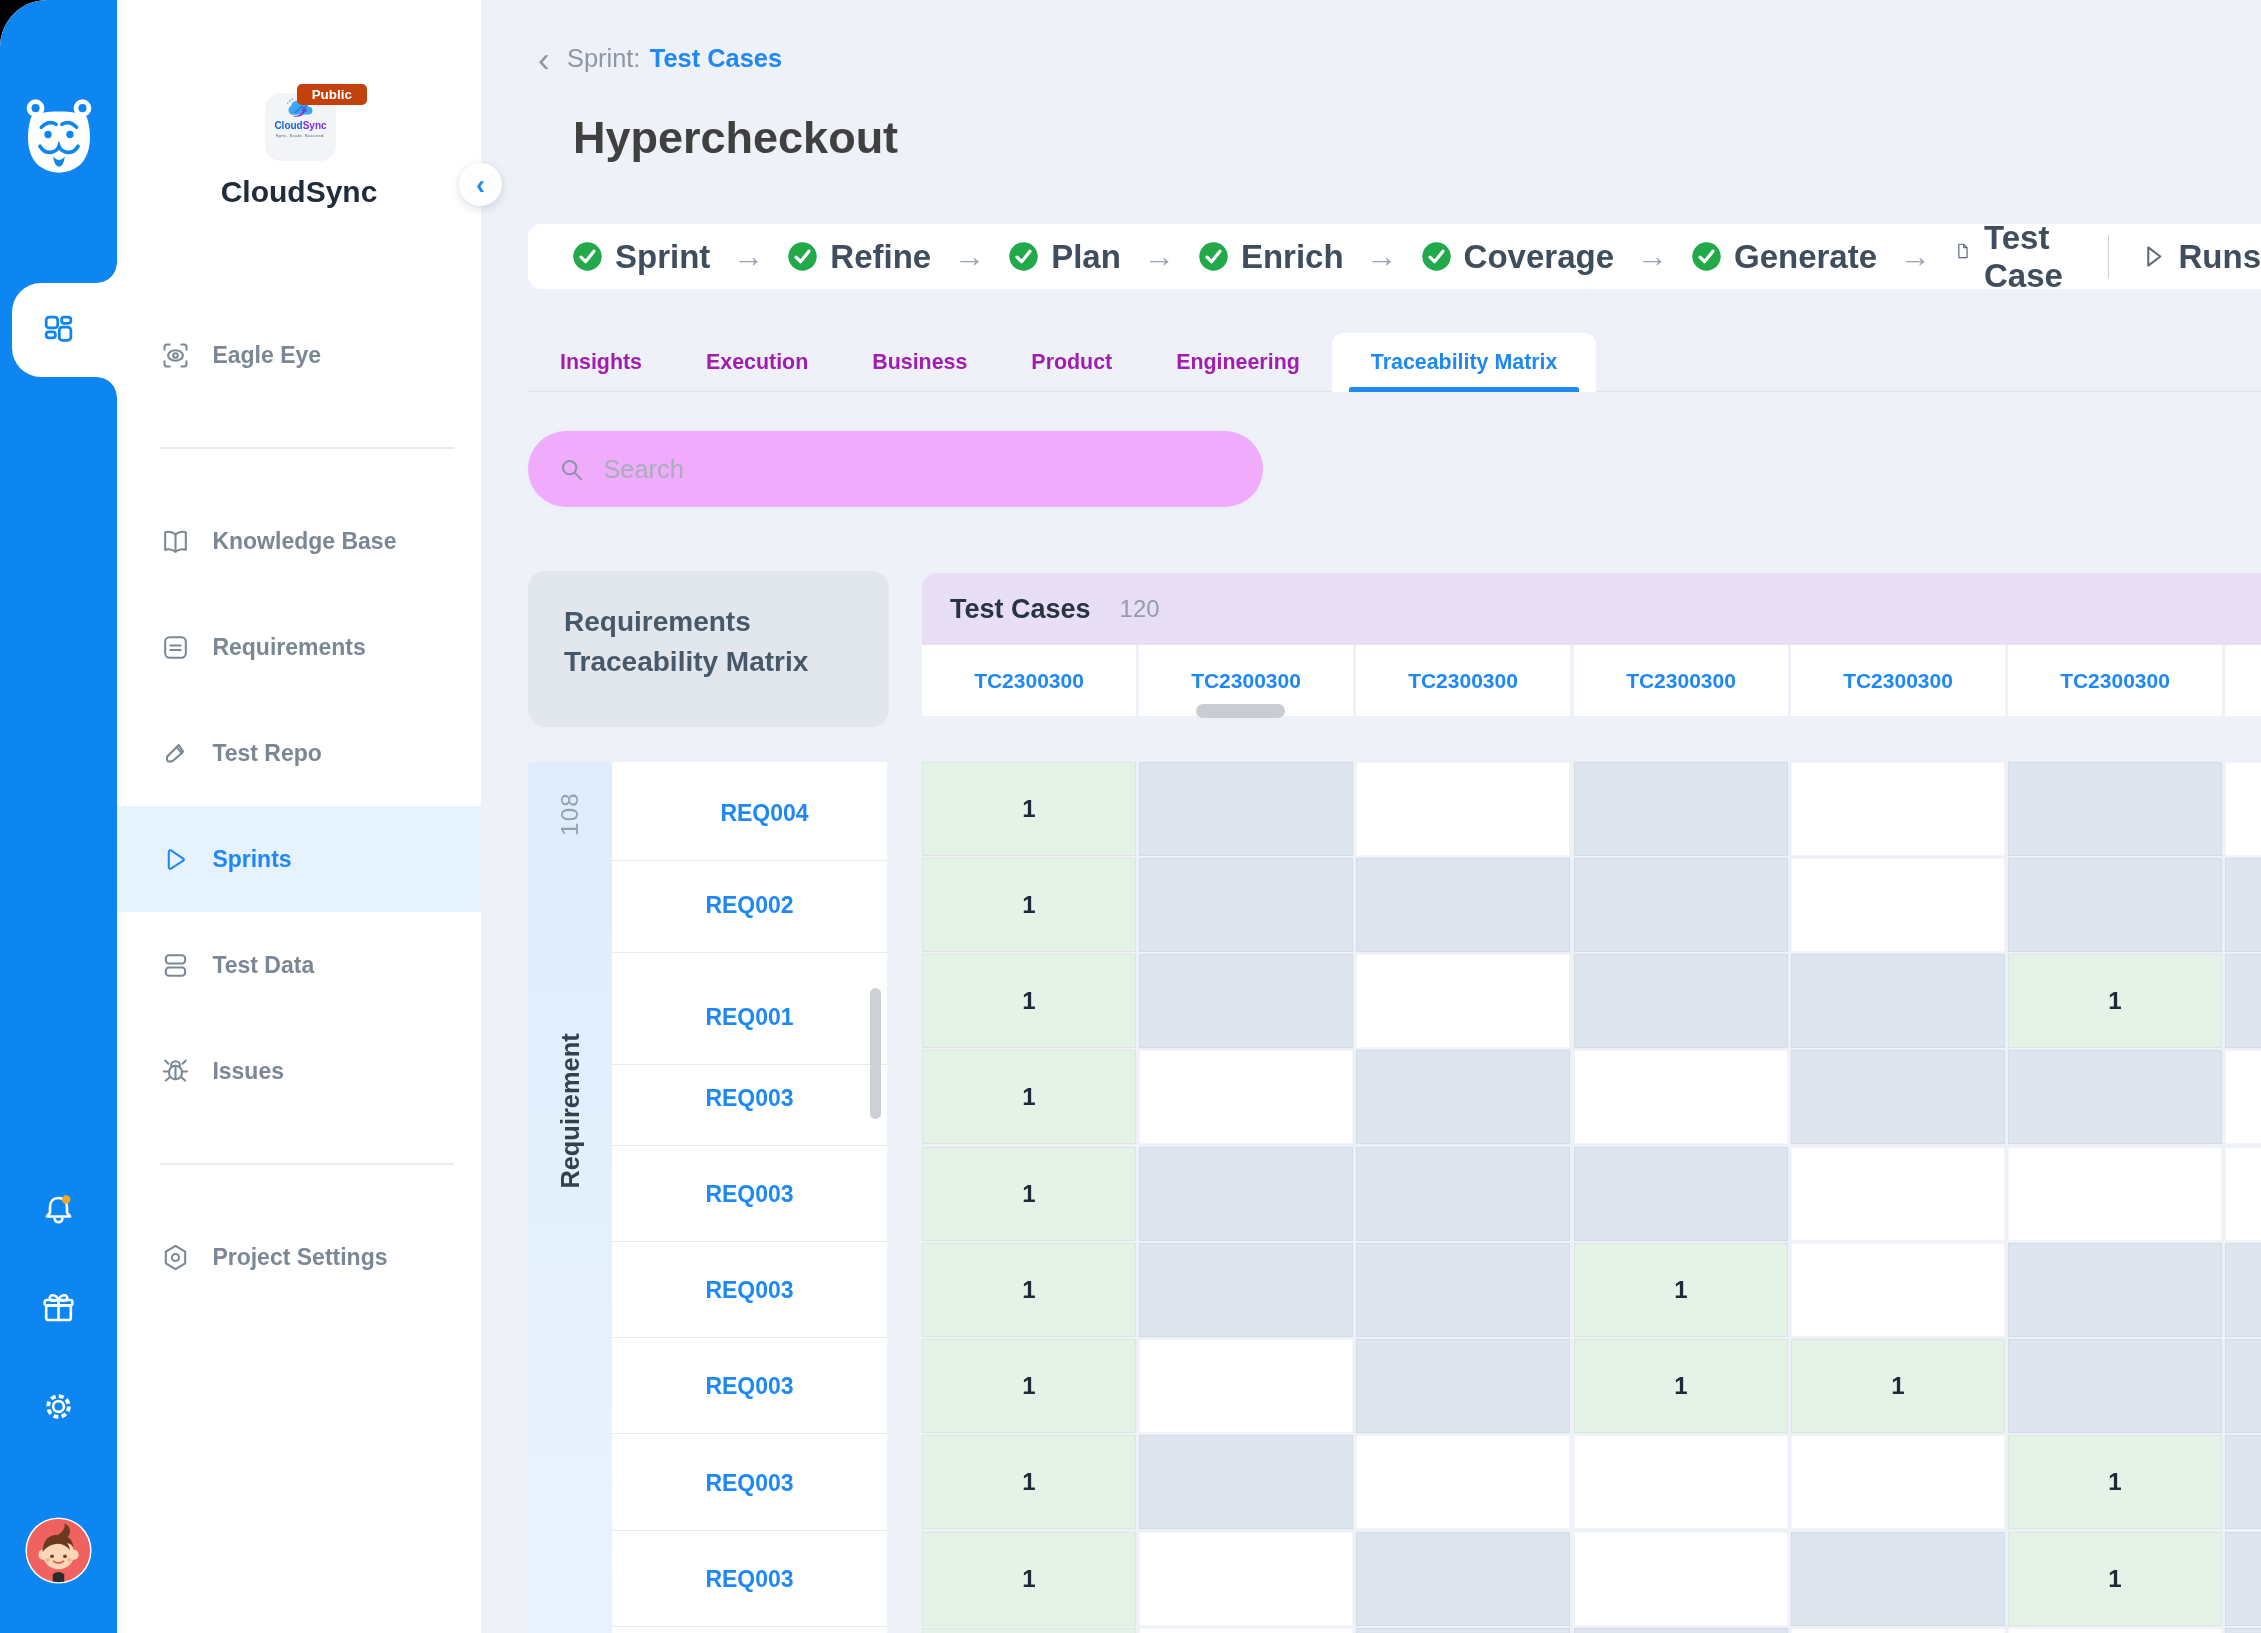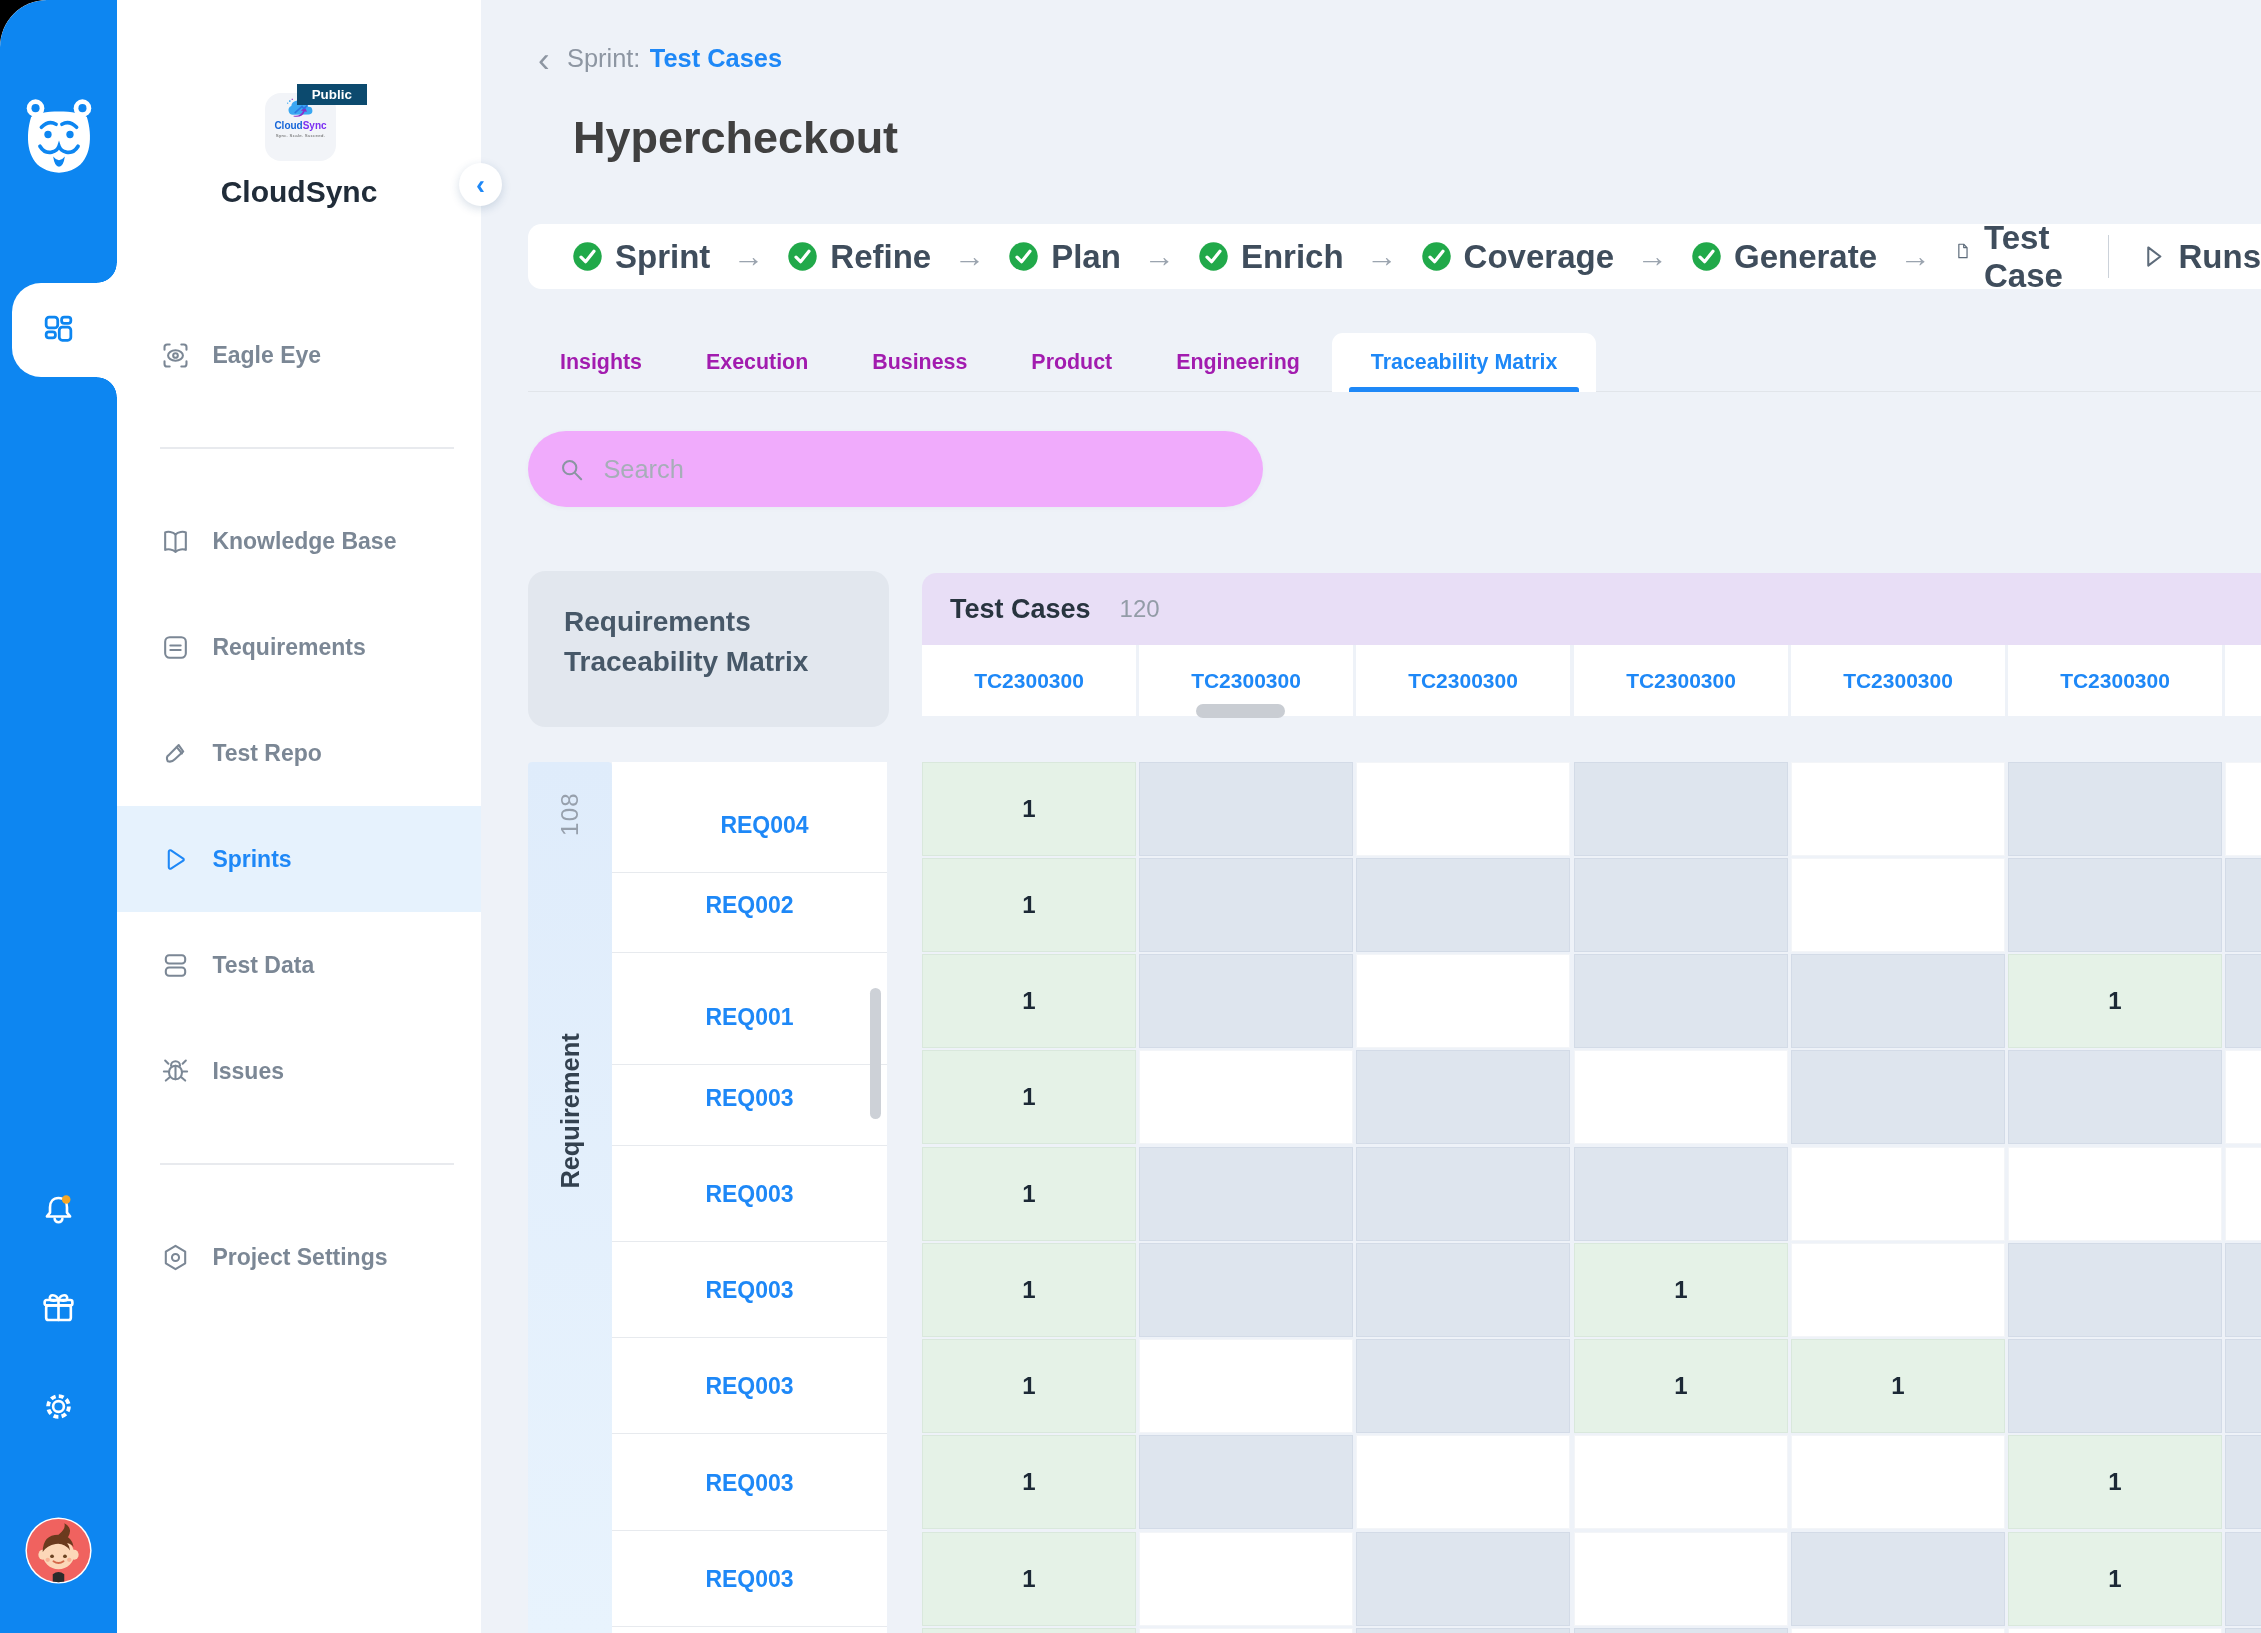--- a/index.html
+++ b/index.html
@@ -26,22 +26,22 @@
 
   
   .sidebar { position:absolute; left:117px; top:0; width:364px; height:100%; background:#fff; z-index:4; }
   .logo-card { position:absolute; left:148px; top:93px; width:71px; height:68px;
                background:#f2f4f8; border-radius:16px; text-align:center; padding-top:5.3px; }
   .logo-card .logo-cloud { width:39px; height:23px; display:block; margin:0 auto; }
   .logo-word { font-size:10px; font-weight:bold; letter-spacing:0; line-height:10px; }
   .logo-word .w1 { color:#1565d8; } .logo-word .w2 { color:#7b2ff2; }
   .logo-tagline { font-size:4.3px; color:#555; letter-spacing:0.3px; margin-top:2px; }
   .badge { position:absolute; left:180px; top:84px; height:21.4px; padding:0 14.7px;
-           background:#0c4a6e; color:#fff; font-size:13.4px; font-weight:bold;
-           border-radius:0; display:flex; align-items:center; z-index:6; }
+           background:#c2410c; color:#fff; font-size:13.4px; font-weight:bold;
+           border-radius:5px; display:flex; align-items:center; z-index:6; }
   .ws-name { position:absolute; left:0; top:175px; width:364px; text-align:center;
              font-size:30px; font-weight:bold; color:#202c39; }
   .collapse-btn { position:absolute; left:342px; top:163px; width:43px; height:43px;
                   background:#fff; border:none; border-radius:50%; z-index:7; cursor:pointer;
                   box-shadow:0 2.7px 9.4px rgba(30,70,120,.18); color:#1e88f7;
                   font-size:27px; font-weight:bold; line-height:40px; }
   .menu { position:absolute; left:0; top:302px; width:364px; }
   .menu-item { height:106px; display:flex; align-items:center; padding-left:43px;
                color:#7b8795; font-size:23px; font-weight:600; cursor:pointer; }
   .menu-item .mi-icon { width:31px; height:31px; margin-right:21.4px; color:#7b8795; flex:0 0 31px; }
@@ -435,21 +435,21 @@
         </div>
         <div class="tc-head" style="left: 1744px; width: 214px;"></div>
       </div>
     <div class="hscroll"></div>
 
     <div class="req-strip"></div>
     <span class="rot req-count">108</span>
     <span class="rot req-word">Requirement</span>
 
     <div class="label-col" id="label-col">
-        <div class="req-row" style="top: 16px; padding-left: 30px;">
+        <div class="req-row" style="top: 4px; padding-left: 30px;">
           <span>REQ004</span>
         </div>
         <div class="req-row" style="top: 96px;">
           <span>REQ002</span>
         </div>
         <div class="req-row" style="top: 208px;">
           <span>REQ001</span>
         </div>
         <div class="req-row" style="top: 289px;">
           <span>REQ003</span>

